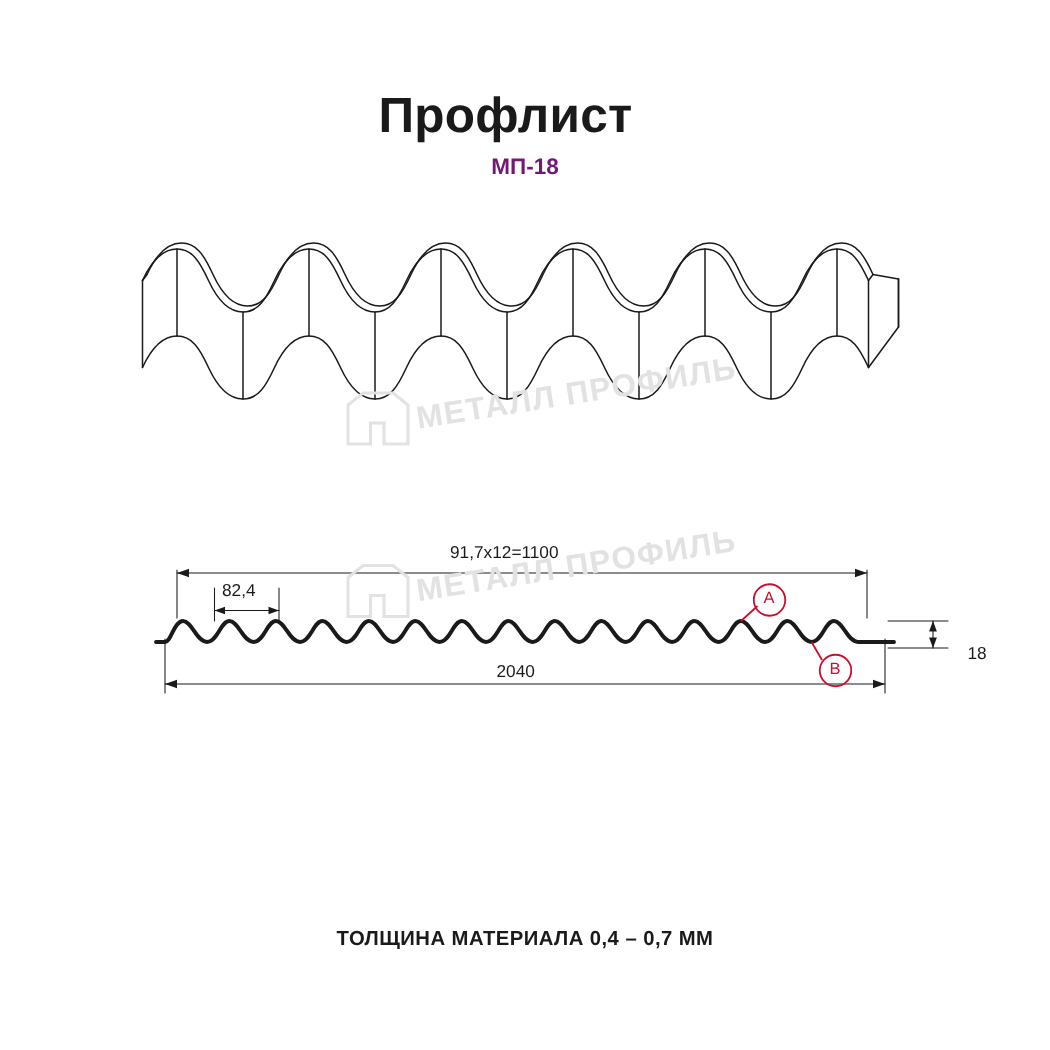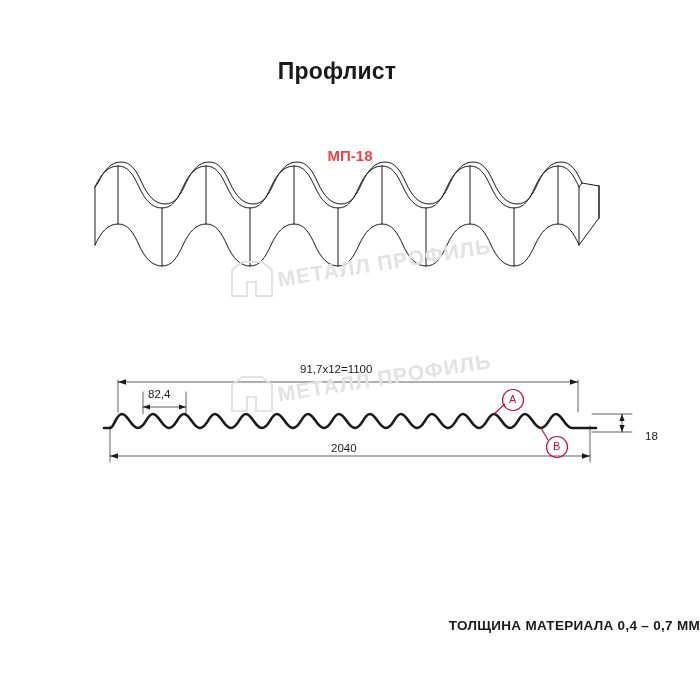--- a/index.html
+++ b/index.html
@@ -21,42 +21,41 @@
     top: 0;
     width: 700px;
     height: 700px;
   }
   .title {
     position: absolute;
     left: 0;
     top: 58px;
     width: 674px;
     text-align: center;
-    font-size: 23px;
+    font-size: 33px;
     font-weight: bold;
     letter-spacing: 0.2px;
     color: #1a1a1a;
   }
   .subtitle {
     position: absolute;
     left: 0;
     top: 103px;
     width: 700px;
     text-align: center;
     font-size: 15px;
     font-weight: bold;
-    color: #ef4444;
-    margin-top: 44px;
+    color: #701a75;
   }
   .footnote {
     position: absolute;
     left: 0;
     top: 618px;
     width: 700px;
-    text-align: right;
+    text-align: center;
     font-size: 13.5px;
     font-weight: bold;
     letter-spacing: 0.3px;
     color: #1a1a1a;
   }
   .dim-label {
     position: absolute;
     font-size: 11.5px;
     color: #1a1a1a;
     white-space: nowrap;

